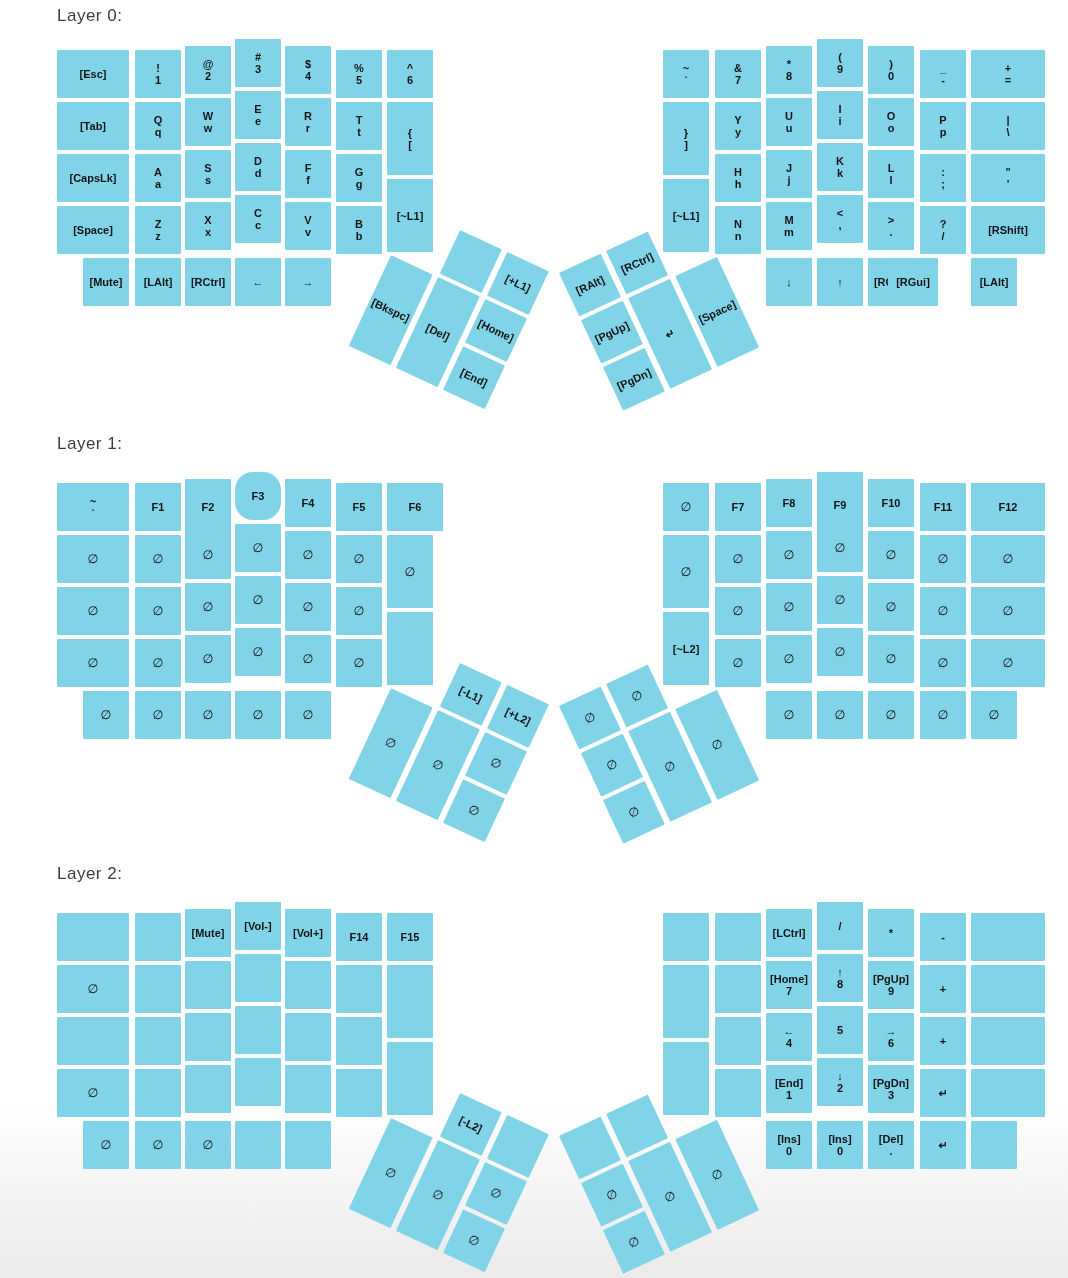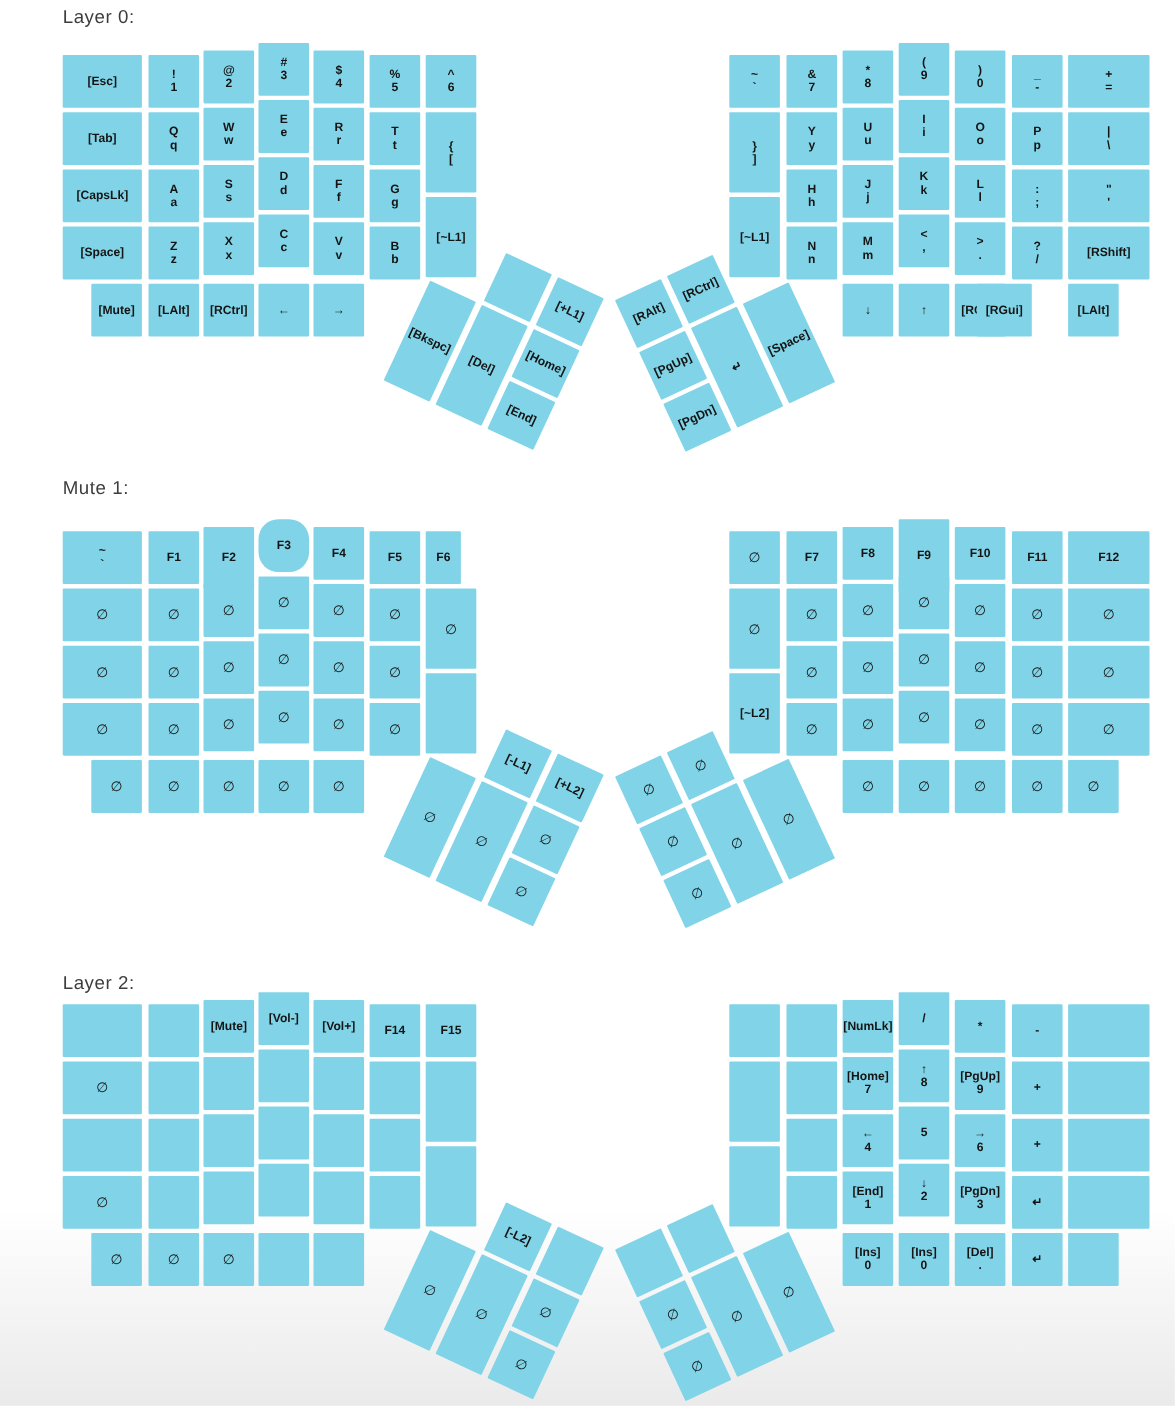--- a/index.html
+++ b/index.html
@@ -8,38 +8,38 @@
     background:linear-gradient(180deg,#ffffff 0%,#ffffff 86%,#eaeaea 100%);
     font-family:"Liberation Sans",sans-serif;
   }
   .layer-title{
     position:absolute;left:57px;
     font:400 17px/22px "Liberation Sans",sans-serif;
     color:#3d3d3d;letter-spacing:.5px;
   }
   .title-0{top:5px;}
   .title-1{top:433px;}
-  .title-2{top:863px;margin-top:20px;}
+  .title-2{top:863px;}
   #board{position:absolute;left:0;top:0;width:1068px;height:1278px;}
   .key{
     position:absolute;box-sizing:border-box;
     background:#81d4e8;border-radius:1px;
     display:flex;align-items:center;justify-content:center;text-align:center;
     color:#141414;font:700 11px/12px "Liberation Sans",sans-serif;
     white-space:pre-line;overflow:visible;
   }
   .null-key{font-weight:400;font-size:12.5px;}
   .thumb{position:absolute;width:150px;height:152px;transform-origin:0 0;}
 </style>
 </head>
 <body>
 
 <div id="board">
   <div class="layer-title title-0">Layer 0:</div>
-  <div class="layer-title title-1">Mute 1:</div>
+  <div class="layer-title title-1">Layer 1:</div>
   <div class="layer-title title-2">Layer 2:</div>
 <div class="key" style="left: 57px; top: 50px; width: 72px; height: 48px;">[Esc]</div>
     <div class="key" style="left: 135px; top: 50px; width: 46px; height: 48px;">!
 1</div>
     <div class="key" style="left: 185px; top: 46px; width: 46px; height: 48px;">@
 2</div>
     <div class="key" style="left: 235px; top: 39px; width: 46px; height: 48px;">#
 3</div>
     <div class="key" style="left: 285px; top: 46px; width: 46px; height: 48px;">$
 4</div>
@@ -161,21 +161,21 @@
       <div class="key" style="left: 52px; top: 52px; width: 46px; height: 100px;">↵</div>
       <div class="key" style="left: 104px; top: 52px; width: 46px; height: 100px;">[Space]</div>
     </div>
     <div class="key" style="left: 57px; top: 483px; width: 72px; height: 48px;">~
 `</div>
     <div class="key" style="left: 135px; top: 483px; width: 46px; height: 48px;">F1</div>
     <div class="key" style="left: 185px; top: 479px; width: 46px; height: 56px;">F2</div>
     <div class="key" style="left: 235px; top: 472px; width: 46px; height: 48px; border-radius: 18px;">F3</div>
     <div class="key" style="left: 285px; top: 479px; width: 46px; height: 48px;">F4</div>
     <div class="key" style="left: 336px; top: 483px; width: 46px; height: 48px;">F5</div>
-    <div class="key" style="left: 387px; top: 483px; width: 32px; height: 48px;">F6</div>
+    <div class="key" style="left: 387px; top: 483px; width: 56px; height: 48px;">F6</div>
     <div class="key null-key" style="left: 57px; top: 535px; width: 72px; height: 48px;">∅</div>
     <div class="key null-key" style="left: 135px; top: 535px; width: 46px; height: 48px;">∅</div>
     <div class="key null-key" style="left: 185px; top: 531px; width: 46px; height: 48px;">∅</div>
     <div class="key null-key" style="left: 235px; top: 524px; width: 46px; height: 48px;">∅</div>
     <div class="key null-key" style="left: 285px; top: 531px; width: 46px; height: 48px;">∅</div>
     <div class="key null-key" style="left: 336px; top: 535px; width: 46px; height: 48px;">∅</div>
     <div class="key null-key" style="left: 57px; top: 587px; width: 72px; height: 48px;">∅</div>
     <div class="key null-key" style="left: 135px; top: 587px; width: 46px; height: 48px;">∅</div>
     <div class="key null-key" style="left: 185px; top: 583px; width: 46px; height: 48px;">∅</div>
     <div class="key null-key" style="left: 235px; top: 576px; width: 46px; height: 48px;">∅</div>
@@ -277,21 +277,21 @@
     <div class="thumb" style="left: 413px; top: 1071px; transform: rotate(25deg);">
       <div class="key" style="left: 52px; top: 0px; width: 46px; height: 48px;">[-L2]</div>
       <div class="key" style="left: 104px; top: 0px; width: 46px; height: 48px;"></div>
       <div class="key null-key" style="left: 0px; top: 52px; width: 46px; height: 100px;">∅</div>
       <div class="key null-key" style="left: 52px; top: 52px; width: 46px; height: 100px;">∅</div>
       <div class="key null-key" style="left: 104px; top: 52px; width: 46px; height: 48px;">∅</div>
       <div class="key null-key" style="left: 104px; top: 104px; width: 46px; height: 48px;">∅</div>
     </div>
     <div class="key" style="left: 663px; top: 913px; width: 46px; height: 48px;"></div>
     <div class="key" style="left: 715px; top: 913px; width: 46px; height: 48px;"></div>
-    <div class="key" style="left: 766px; top: 909px; width: 46px; height: 48px;">[NumLk]</div>
+    <div class="key" style="left: 766px; top: 909px; width: 46px; height: 48px;">[LCtrl]</div>
     <div class="key" style="left: 817px; top: 902px; width: 46px; height: 48px;">/</div>
     <div class="key" style="left: 868px; top: 909px; width: 46px; height: 48px;">*</div>
     <div class="key" style="left: 920px; top: 913px; width: 46px; height: 48px;">-</div>
     <div class="key" style="left: 971px; top: 913px; width: 74px; height: 48px;"></div>
     <div class="key" style="left: 663px; top: 965px; width: 46px; height: 73px;"></div>
     <div class="key" style="left: 663px; top: 1042px; width: 46px; height: 73px;"></div>
     <div class="key" style="left: 715px; top: 965px; width: 46px; height: 48px;"></div>
     <div class="key" style="left: 766px; top: 961px; width: 46px; height: 48px;">[Home]
 7</div>
     <div class="key" style="left: 817px; top: 954px; width: 46px; height: 48px;">↑

